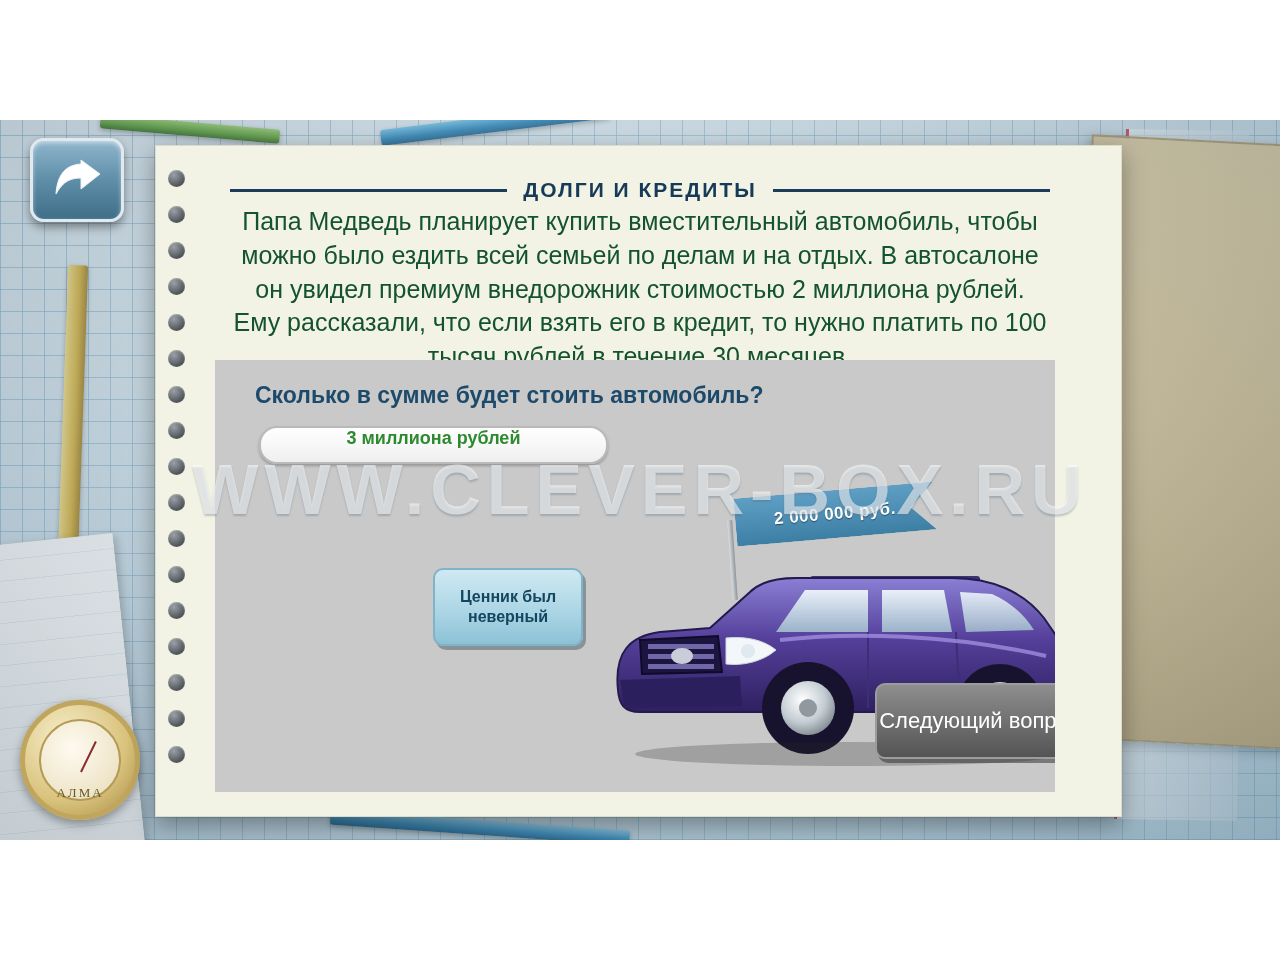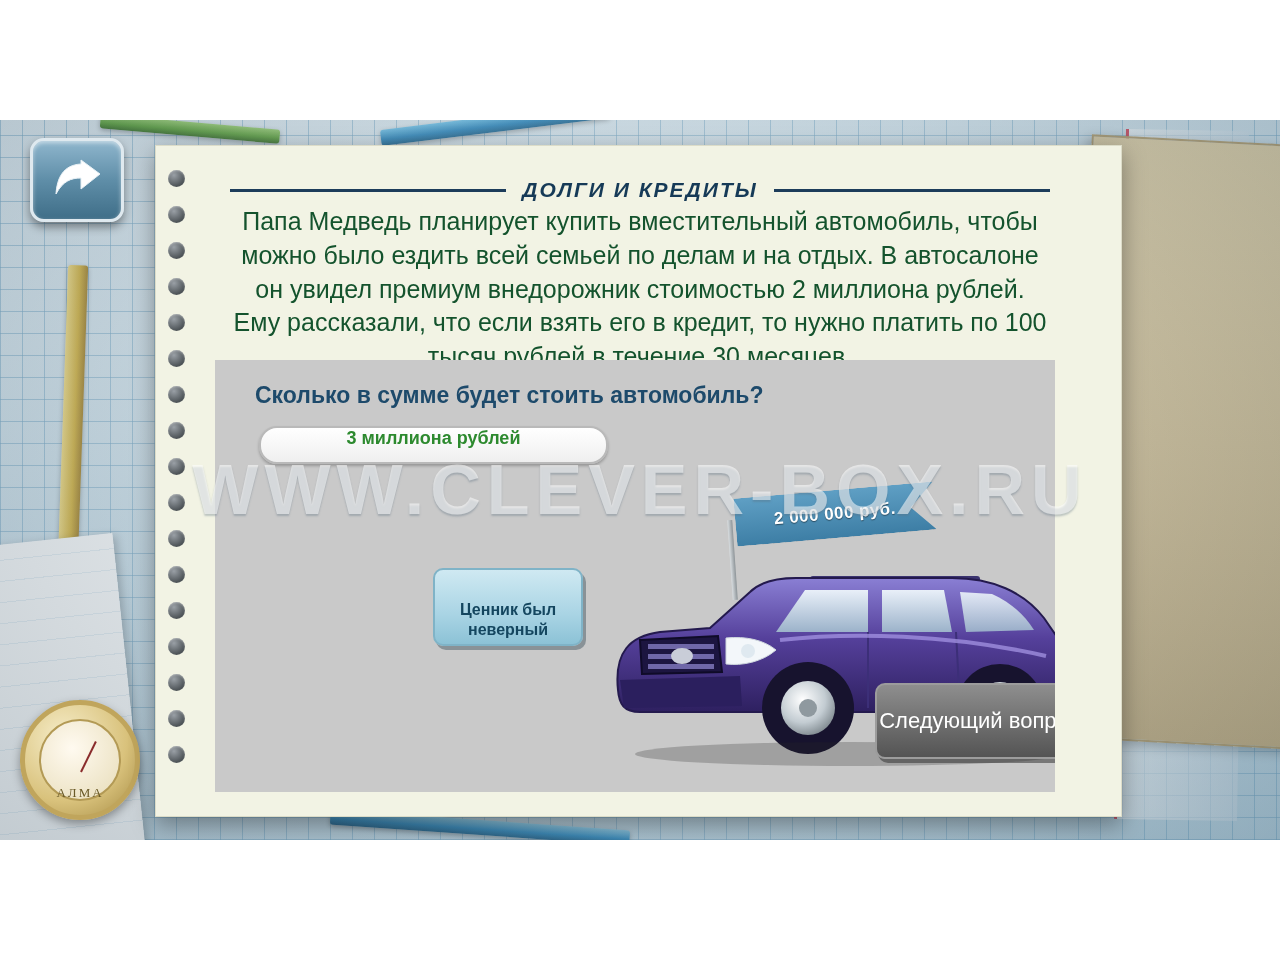--- a/index.html
+++ b/index.html
@@ -166,21 +166,20 @@
     box-shadow: inset 0 1px 2px rgba(255,255,255,0.4);
   }
   
   .title-row {
     position: absolute;
     left: 230px; top: 58px;
     width: 820px;
     display: flex;
     align-items: center;
     gap: 16px;
-    font-style: italic;
   }
   .title-row .rule {
     flex: 1;
     height: 3px;
     background: #1d3c5a;
   }
   .title-text {
     font-family: "Liberation Sans", sans-serif;
     font-size: 21px;
     font-weight: bold;
@@ -261,21 +260,21 @@
     cursor: pointer;
   }
   .opt span {
     font-size: 16px;
     font-weight: bold;
     color: #14465f;
     line-height: 1.25;
     font-family: "Liberation Sans", sans-serif;
   }
   .opt-a { left: 38px; width: 165px; }
-  .opt-b { left: 218px; width: 150px; align-items: flex-end; }
+  .opt-b { left: 218px; width: 150px; }
   
   .next-btn {
     position: absolute;
     left: 660px; top: 323px;
     width: 205px; height: 72px;
     border-radius: 10px;
     background: linear-gradient(180deg, #8e8e8e 0%, #6e6e6e 55%, #545454 100%);
     border: 2px solid #9c9c9c;
     box-shadow: 3px 4px 0 rgba(40,40,40,0.5);
     display: flex;

